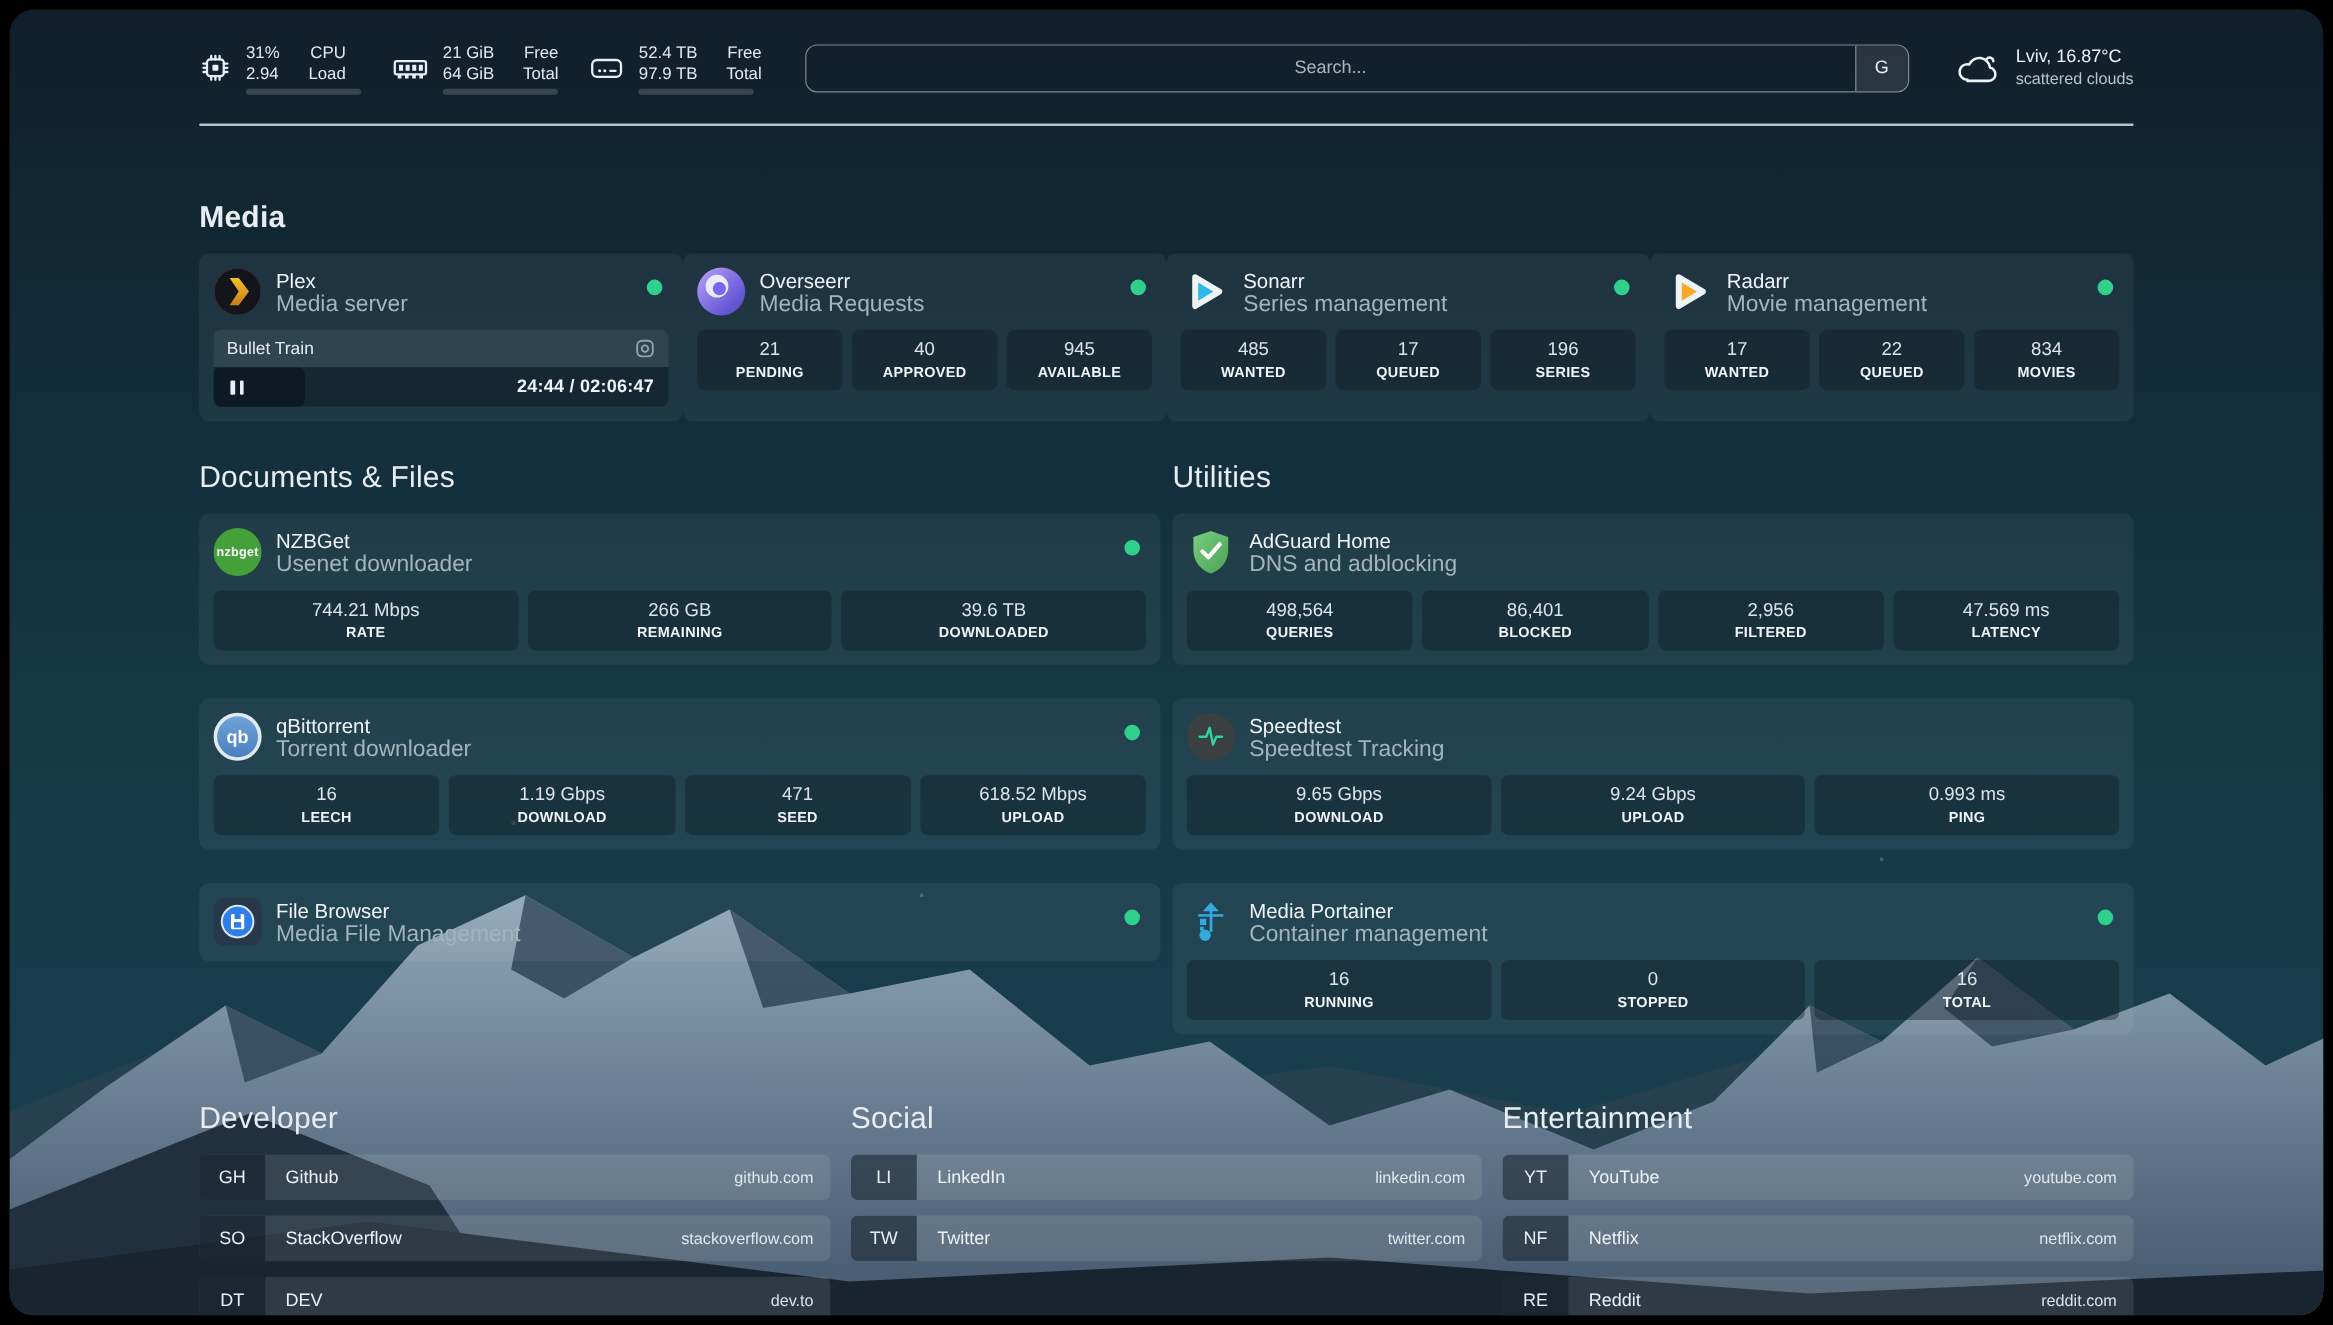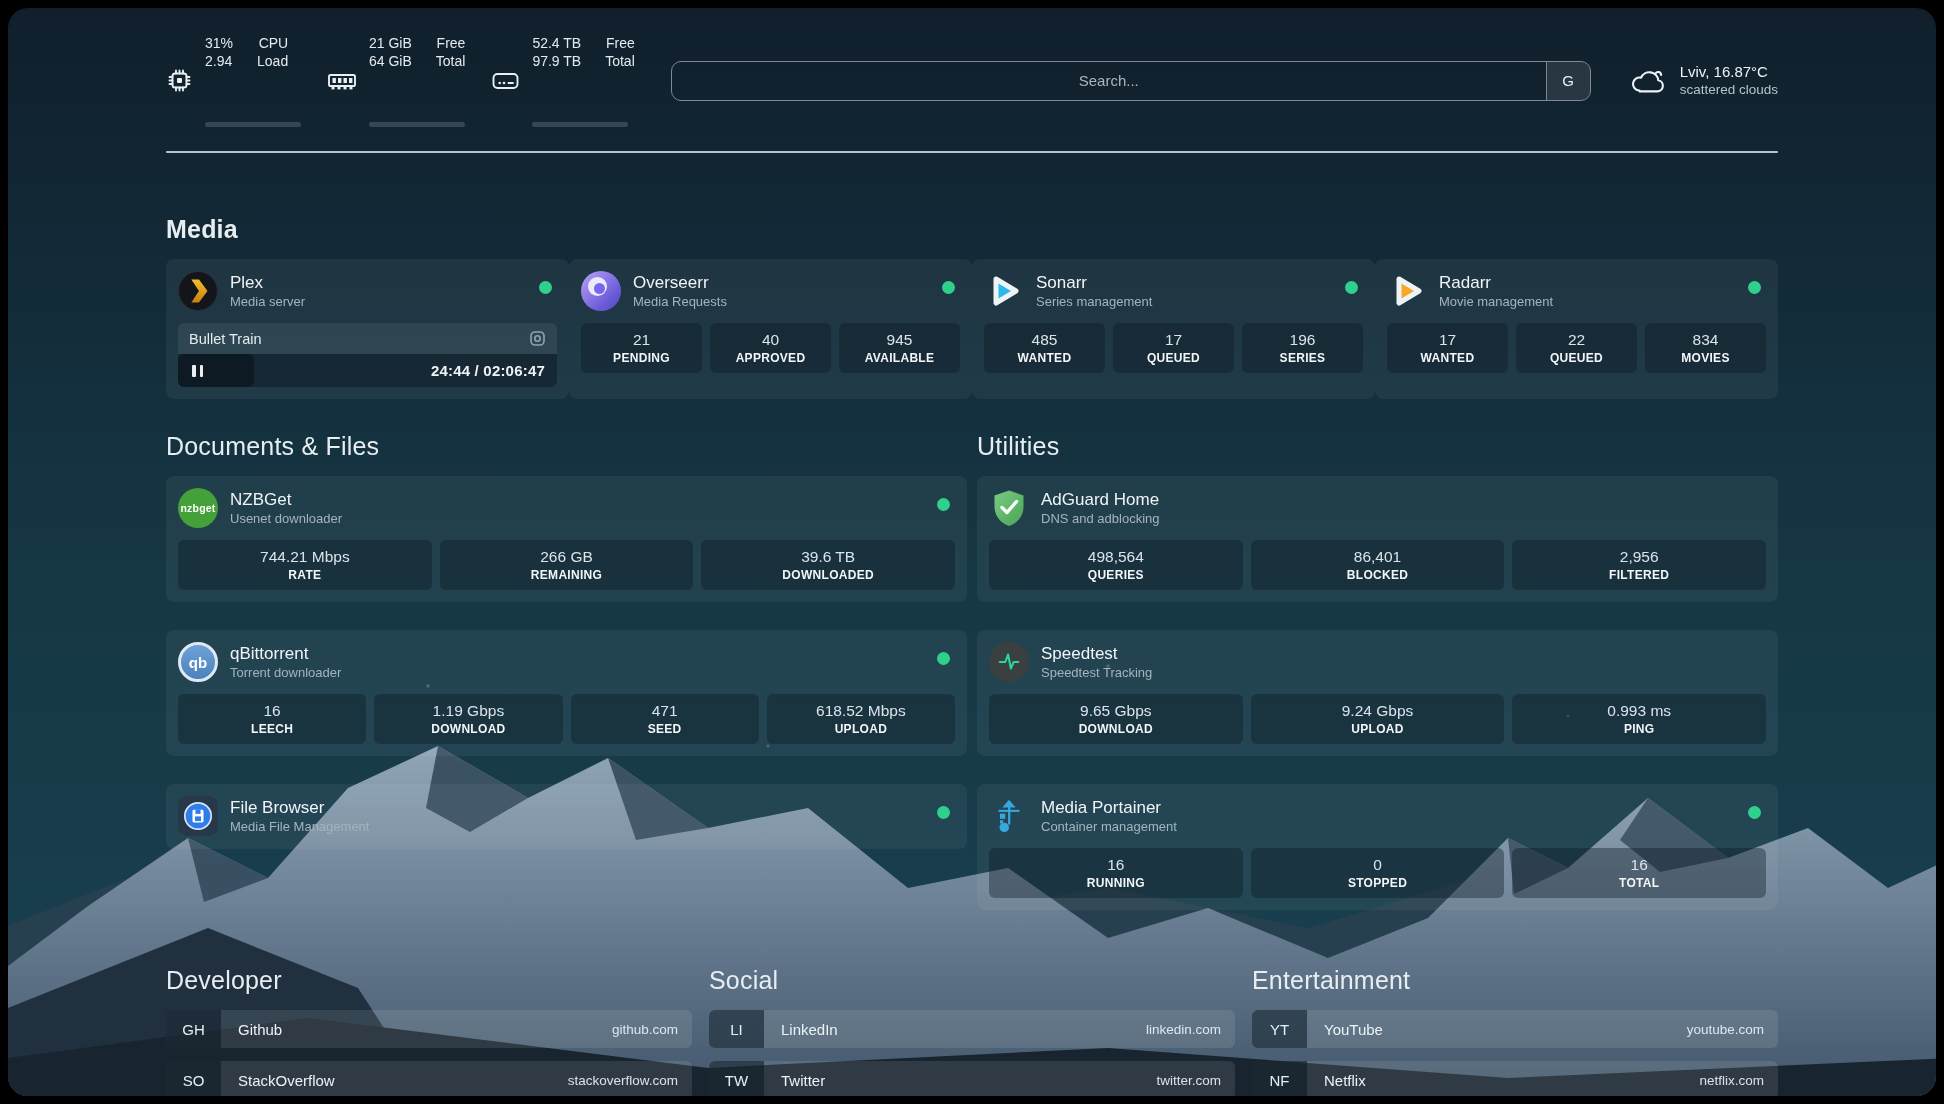--- a/index.html
+++ b/index.html
@@ -10,21 +10,21 @@
     background:linear-gradient(180deg,#101f2b 0%,#132c3a 28%,#163845 55%,#1a4152 100%);
   }
   .bg-art { position:absolute; left:0; right:0; bottom:0; height:470px; z-index:0; }
   .content { position:relative; z-index:2; padding:0 158px; height:100%; }
 
   
   .topbar { display:flex; align-items:center; padding-top:26px; }
   .res-group { display:flex; align-items:center; gap:26px; }
   .resource { display:flex; align-items:center; gap:12px; }
   .res-icon { color:#e8eef2; display:flex; }
-  .res-body { display:flex; flex-direction:column;gap:48px; }
+  .res-body { display:flex; flex-direction:column; }
   .res-cols { display:flex; gap:24px; }
   .res-col { display:flex; flex-direction:column; font-size:14px; line-height:18px; font-weight:500; color:#e3eaf0; }
   .res-col.right { text-align:right; }
   .res-bar { margin-top:4px; height:5px; width:96px; border-radius:3px; background:rgba(255,255,255,0.16); overflow:hidden; }
   .res-fill { height:100%; border-radius:3px; background:#97a4af; }
   .search-wrap { flex:1; display:flex; margin:0 38px 0 36px; height:40px; border:1.5px solid #7d8a95; border-radius:10px; overflow:hidden; background:rgba(18,32,44,0.35); }
   .search-input { flex:1; background:transparent; border:none; outline:none; color:#dce4ea; font-size:15px; padding:0 16px; font-family:inherit;text-align:center; }
   .search-input::placeholder { color:#a9b6c0; }
   .g-btn { width:44px; border:none; border-left:1.5px solid #7d8a95; background:rgba(255,255,255,0.10); color:#e9eff4; font-size:15px; font-weight:500; cursor:pointer; font-family:inherit; }
   .weather { display:flex; align-items:center; gap:13px; }
@@ -39,21 +39,21 @@
   .grid4 { display:grid; grid-template-columns:repeat(4,1fr); gap:0; margin-top:15px; }
   .cols2 { display:grid; grid-template-columns:1fr 1fr; gap:10px; margin-top:33px; align-items:start; }
   .colstack { display:flex; flex-direction:column; }
   .colstack .section-h { margin-bottom:15px; }
   .stack { display:flex; flex-direction:column; gap:28px; }
 
   
   .card { background:rgba(255,255,255,0.055); border-radius:8px; padding:11px 12px 12px; position:relative; }
   .card-head { display:flex; align-items:center; gap:12px; min-height:42px; cursor:pointer; }
   .svc-title { font-size:17px; font-weight:500; color:#f0f4f7; line-height:21px; }
-  .svc-sub { font-size:13px; color:#a4b4bf; line-height:18px;text-align:center; }
+  .svc-sub { font-size:19px; color:#a4b4bf; line-height:18px;text-align:center; }
   .dot { position:absolute; right:17px; top:22px; width:13px; height:13px; border-radius:50%; background:#2fd08c; }
   .stats { display:flex; gap:8px; margin-top:11px; }
   .stat { flex:1; background:rgba(11,24,33,0.38); border-radius:6px; padding:7px 4px 8px; text-align:center; }
   .stat-v { font-size:15.5px; color:#dbe4ea; line-height:20px; }
   .stat-l { font-size:12px; font-weight:700; color:#f2f6f8; letter-spacing:0.3px; margin-top:1px; }
 
   
   .plex-media { margin-top:11px; background:rgba(255,255,255,0.07); border-radius:6px 6px 0 0; padding:7px 11px; display:flex; align-items:center; justify-content:space-between; }
   .plex-media-title { font-size:14.5px; color:#e6edf2; }
   .plex-progress { position:relative; background:rgba(9,19,28,0.45); border-radius:0 0 6px 6px; height:33px; display:flex; align-items:center; justify-content:space-between; padding:0 12px; overflow:hidden; }
@@ -478,20 +478,24 @@
                 <div class="stat-l">QUERIES</div>
               </span>
               <span class="stat">
                 <div class="stat-v">86,401</div>
                 <div class="stat-l">BLOCKED</div>
               </span>
               <span class="stat">
                 <div class="stat-v">2,956</div>
                 <div class="stat-l">FILTERED</div>
               </span>
+              <span class="stat">
+                <div class="stat-v">47.569 ms</div>
+                <div class="stat-l">LATENCY</div>
+              </span>
             </div>
           </div>
 
           <div class="card">
             <div class="card-head">
               <span class="svc-icon">
                 <span class="circle-icon st-circle">
                   <svg width="26" height="26" viewBox="0 0 28 28" fill="none" stroke="#2dd4a0" stroke-width="2.2" stroke-linecap="round" stroke-linejoin="round">
                     <polyline points="4,14 10,14 13,6 16,21 19,14 24,14"></polyline>
                   </svg>

